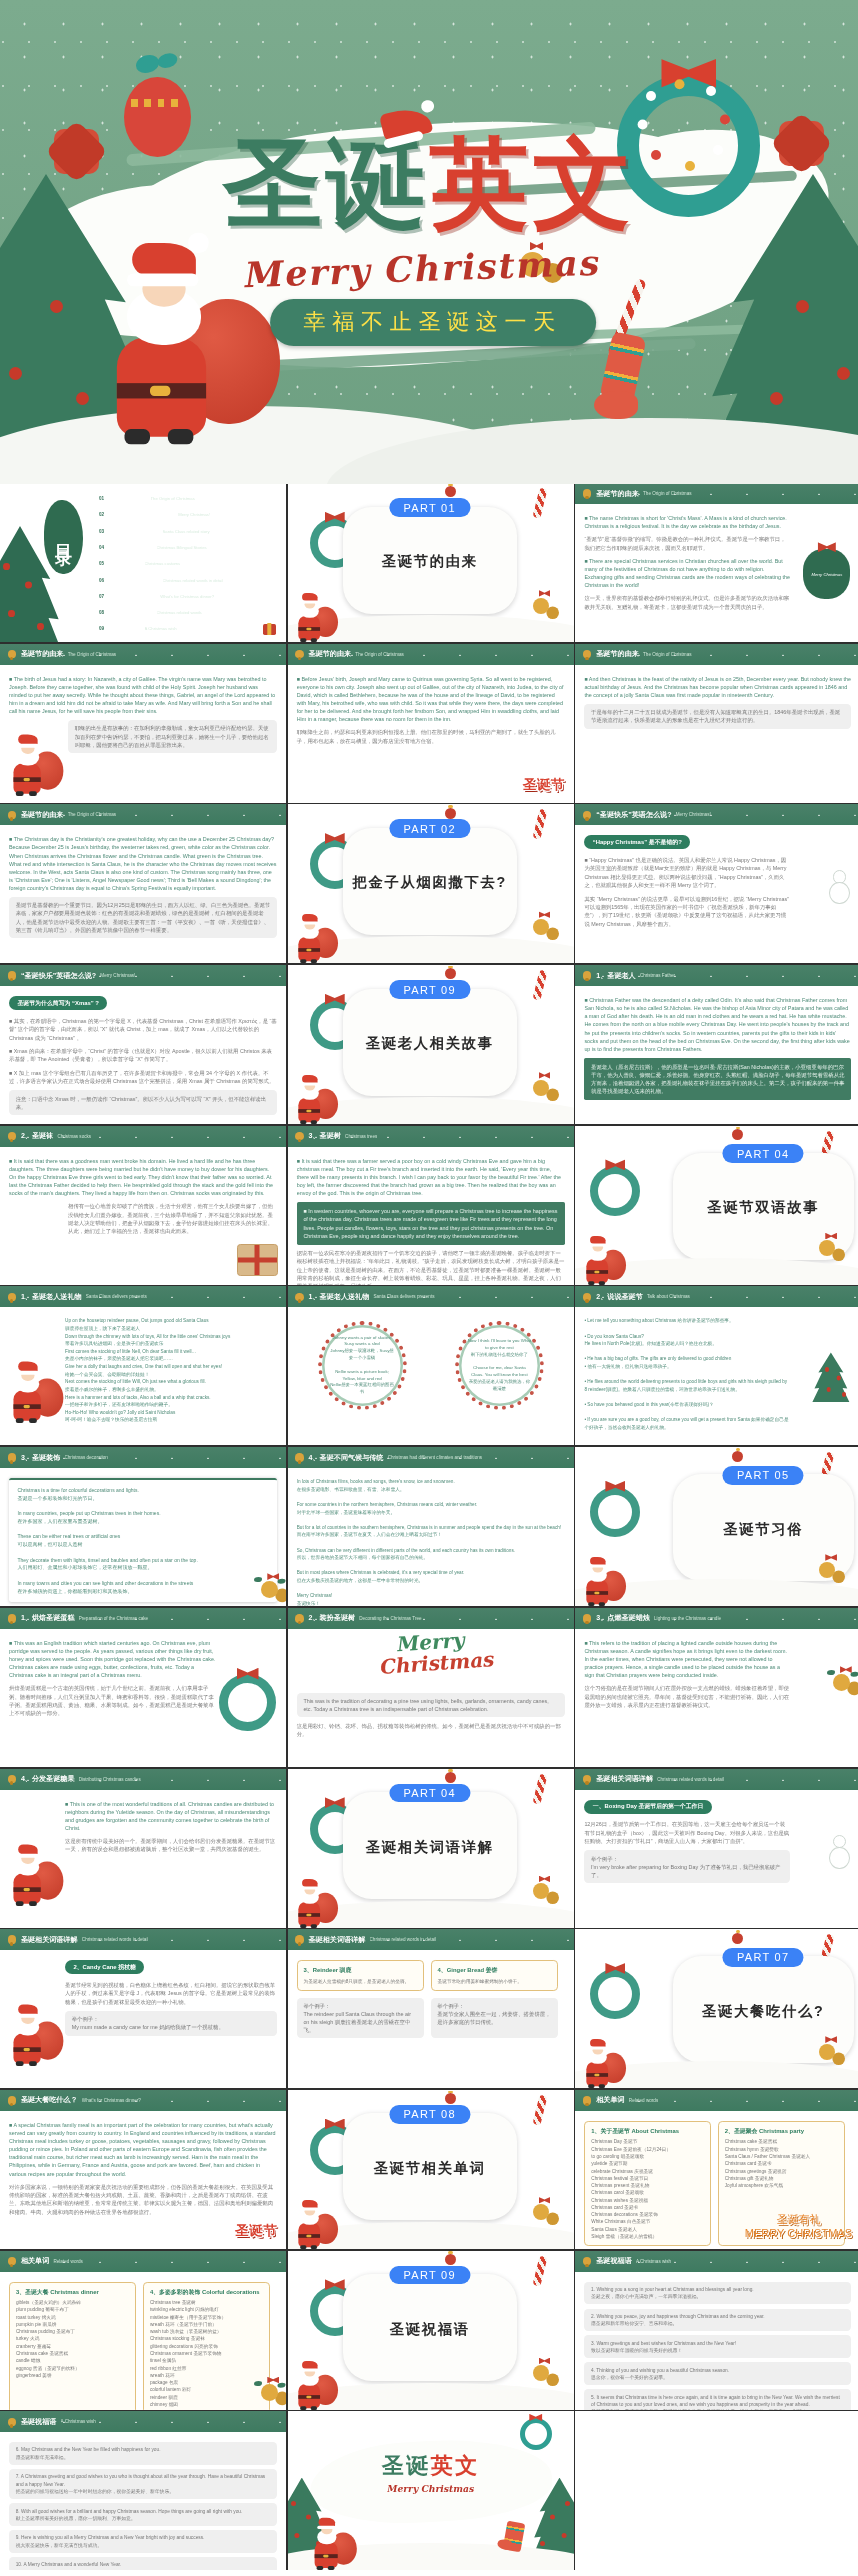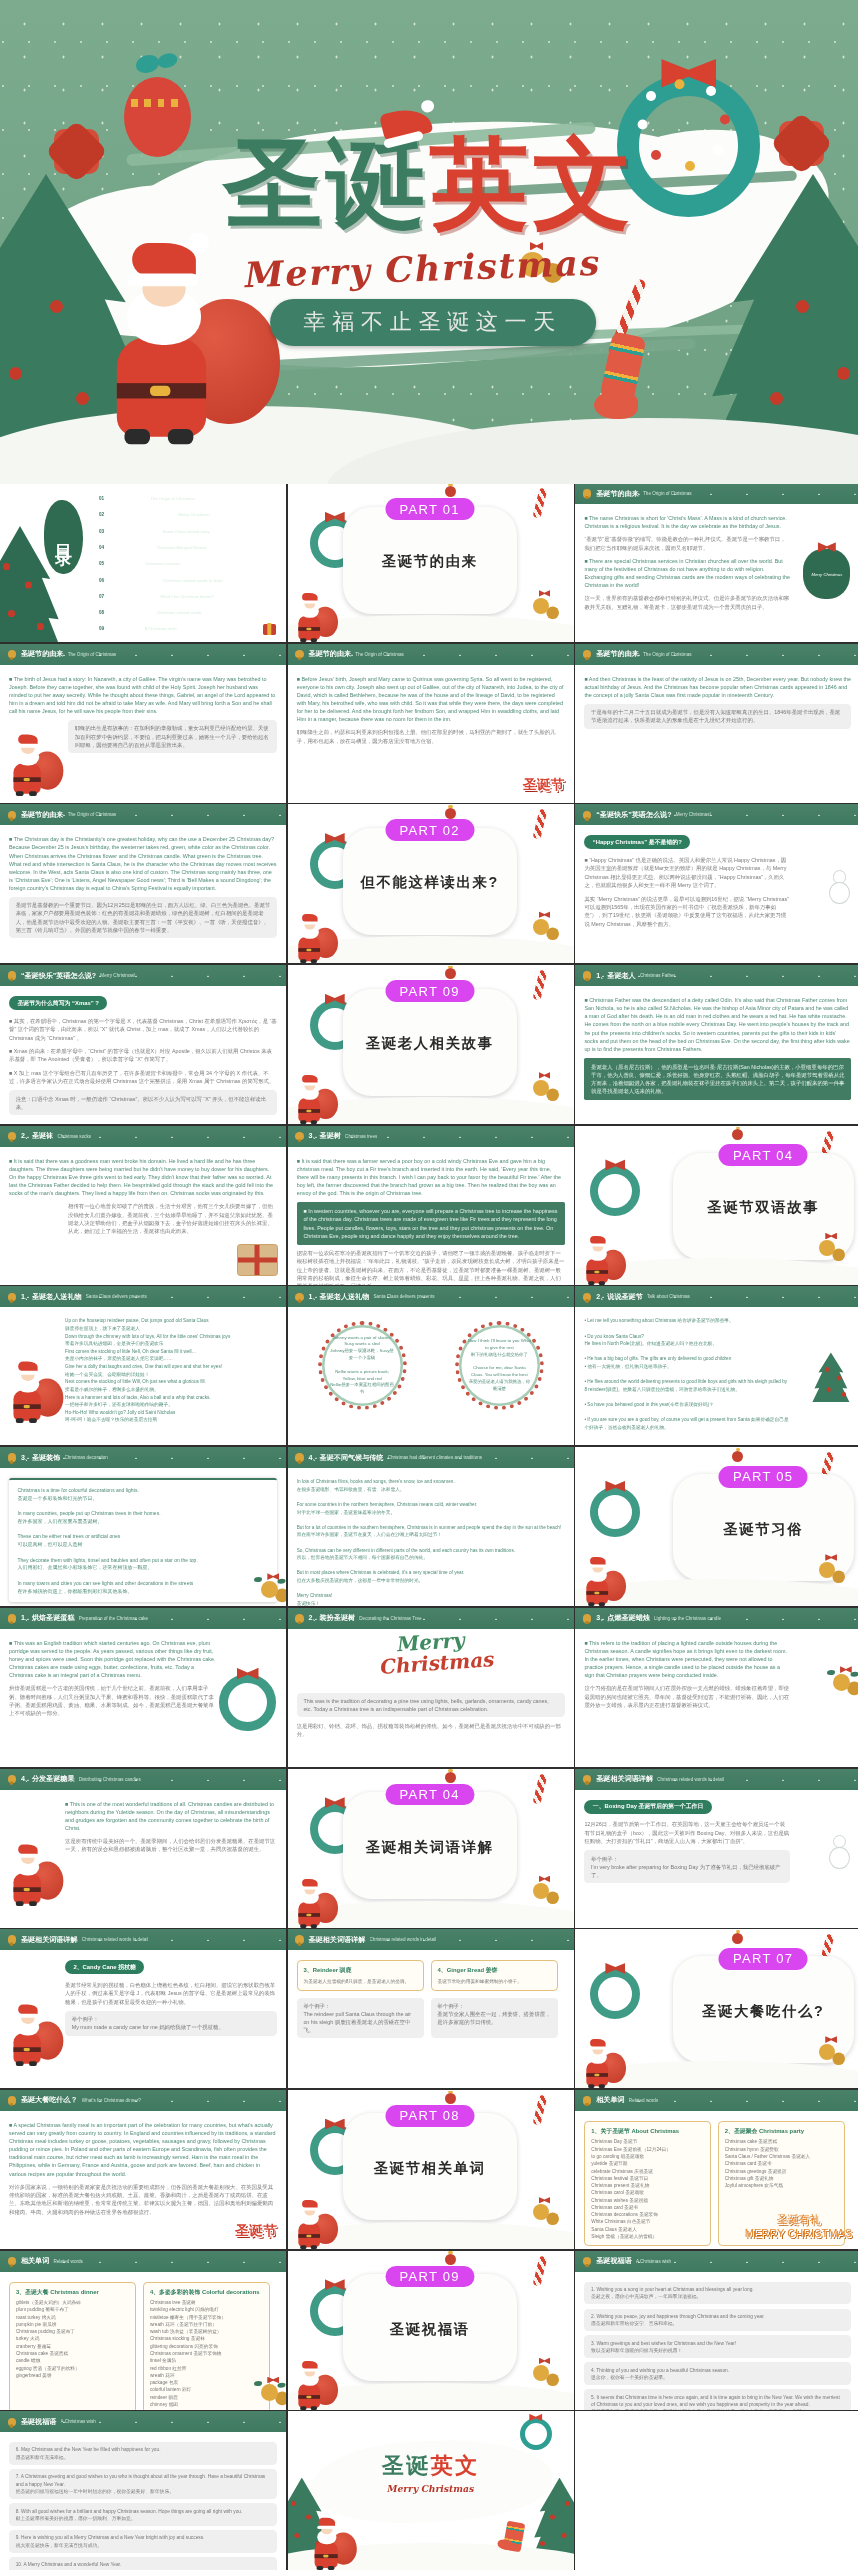--- a/index.html
+++ b/index.html
@@ -27,21 +27,21 @@
   .cv-title{position:absolute;top:134px;left:50%;transform:translateX(-50%);z-index:5;white-space:nowrap;
     font-weight:bold;font-size:99px;letter-spacing:4.2px;line-height:1;}
   .cv-title .tg{color:#3c7c61;text-shadow:2.5px 2.5px 0 rgba(32,80,58,.35);}
   .cv-title .tr{color:#d8402f;text-shadow:2.5px 2.5px 0 rgba(140,30,16,.35);}
   .c-hat{position:absolute;top:-25px;left:158px;width:49px;height:28.5px;background:#d8402f;
     border-radius:6.7px 75% 5px 8.4px;transform:rotate(-14deg);z-index:6;}
   .c-hat::before{content:"";position:absolute;bottom:-5px;left:-2.5px;width:40px;height:8.4px;background:#fff;border-radius:5px;}
   .c-hat::after{content:"";position:absolute;right:-6.7px;top:-3.4px;width:12.6px;height:12.6px;background:#fff;border-radius:50%;}
   .cv-script{position:absolute;top:248px;left:50%;transform:translateX(-52%) rotate(-2deg);z-index:6;
     font-family:"DejaVu Serif","Liberation Serif",serif;font-style:italic;font-weight:bold;font-size:35px;color:#b8352a;letter-spacing:1.7px;}
-  .cv-banner{position:absolute;top:299px;left:50%;transform:translateX(-49%);z-index:6;background:#3e8067;color:#e5e5e5;
+  .cv-banner{position:absolute;top:299px;left:50%;transform:translateX(-49%);z-index:6;background:#3e8067;color:#fde047;
     font-size:22px;letter-spacing:6.7px;padding:8.4px 34px;border-radius:25px;box-shadow:0 1.7px 4.2px rgba(0,0,0,.25);}
   .cv-flower{position:absolute;width:55px;height:55px;z-index:2;}
   .cv-flower::before,.cv-flower::after{content:"";position:absolute;inset:5px;background:#d44d38;border-radius:22%;}
   .cv-flower::after{transform:rotate(45deg);background:#c13a28;}
   .cv-flower.l{left:49px;top:124px;}
   .cv-flower.r{right:30px;top:116px;}
   .cv-bauble{position:absolute;left:124px;top:77px;width:67px;height:80px;z-index:2;background:#d8463a;border-radius:50%;}
   .cv-bauble::before{content:"";position:absolute;top:-22px;left:11.7px;width:23.5px;height:18.4px;background:#2f9e92;border-radius:60% 40% 60% 40%;
     box-shadow:20px -3.4px 0 -1.7px #2f9e92;}
   .cv-bauble::after{content:"";position:absolute;top:22px;left:6.7px;width:54px;height:7.5px;background:repeating-linear-gradient(90deg,#e8b23c 0 6.7px,#d8463a 6.7px 13.4px);}
@@ -149,21 +149,21 @@
     box-shadow:11.7px 8.4px 0 #c63a2a,1.7px 20px 0 #c63a2a,17px 25px 0 #c63a2a;}
   .art-snowman{width:23.5px;height:34px;}
   .art-snowman::before{content:"";position:absolute;top:0;left:5.9px;width:11.7px;height:11.7px;background:#fff;border:0.8px solid #cfd8d2;border-radius:50%;}
   .art-snowman::after{content:"";position:absolute;bottom:0;left:2.5px;width:18.4px;height:20px;background:#fff;border:0.8px solid #cfd8d2;border-radius:50%;}
   .art-giftcard{width:39px;height:30px;background:#d9b98a;border:1.7px solid #c7a06a;border-radius:3.4px;}
   .art-giftcard::before{content:"";position:absolute;left:50%;top:0;bottom:0;width:5px;transform:translateX(-50%);background:#c6402f;}
   .art-giftcard::after{content:"";position:absolute;top:50%;left:0;right:0;height:5px;transform:translateY(-50%);background:#c6402f;}
   
   .p-blob{position:absolute;left:55px;top:23.5px;width:174px;height:107px;background:#fdfdfb;border-radius:28.5px;z-index:2;box-shadow:0 1.7px 5px rgba(0,0,0,.16);}
   .vr .p-blob{left:auto;right:6.7px;top:27px;width:181px;height:107px;}
-  .p-pill{position:absolute;top:-8.4px;left:50%;transform:translateX(-50%);background:#d946ef;color:#fff;font-size:13px;
+  .p-pill{position:absolute;top:-8.4px;left:50%;transform:translateX(-50%);background:#3b82f6;color:#fff;font-size:11px;
     letter-spacing:1.3px;padding:3.4px 14.3px;border-radius:11px;white-space:nowrap;}
   .p-title{position:absolute;top:50%;left:5px;right:5px;transform:translateY(-42%);text-align:center;
     font-size:14.3px;font-weight:bold;color:#2a2a2a;letter-spacing:1.7px;white-space:nowrap;}
   .p-wreath{position:absolute;left:22px;top:35px;width:34px;height:34px;border:8.4px solid #3f9a86;border-radius:50%;z-index:1;}
   .p-wreath::before{content:"";position:absolute;top:-14.3px;left:50%;transform:translateX(-50%);width:20px;height:11px;background:#c6402f;
     clip-path:polygon(0 0,50% 38%,100% 0,100% 100%,50% 62%,0 100%);}
   .vr .p-wreath{left:15px;top:40px;}
   .p-cane{position:absolute;right:30px;top:5px;width:7.5px;height:30px;border-radius:4.2px;z-index:1;transform:rotate(14deg);
     background:repeating-linear-gradient(45deg,#d8402f 0 3.4px,#f6f2ec 3.4px 6.7px);}
   .p-ball{position:absolute;left:55%;top:3.4px;width:11px;height:11px;border-radius:50%;background:#c6402f;z-index:1;}
@@ -388,21 +388,21 @@
           <div class="b-en">■ The Christmas day is the Christianity's one greatest holiday, why can the use a December 25 Christmas day? Because December 25 is Jesus's birthday, the westerner takes red, green, white color as the Christmas color. When Christmas arrives the Christmas flower and the Christmas candle. What green is the Christmas tree. What red and white intersection is Santa Claus, he is the character who the Christmas day moves most receives welcome. In the West, acts Santa Claus is also one kind of custom. The Christmas song mainly has three, one is 'Christmas Eve'; One is 'Listens, Angel Newspaper Good news'; Third is 'Bell Makes a sound Dingdong'; the foreign country's Christmas day is equal to China's Spring Festival is equally important.</div>
           <div class="b-note">圣诞节是基督教的一个重要节日。因为12月25日是耶稣的生日，西方人以红、绿、白三色为圣诞色。圣诞节来临，家家户户都要用圣诞色装饰：红色的有圣诞花和圣诞蜡烛，绿色的是圣诞树，红白相间的是圣诞老人，他是圣诞节活动中最受欢迎的人物。圣诞歌主要有三首：一首《平安夜》、一首《听，天使报佳音》、第三首《铃儿响叮当》。外国的圣诞节就像中国的春节一样重要。</div>
         </div>
       </div>
       <div class="cell green">
         <div class="p-wreath"></div>
         <div class="p-cane"></div>
         <div class="p-ball"></div>
         <div class="p-blob">
           <div class="p-pill">PART 02</div>
-          <div class="p-title">但不能这样读出来?</div>
+          <div class="p-title">把金子从烟囱撒下去?</div>
         </div>
         <div class="p-snow"></div>
         <div class="p-santa santa">
           <span class="s-sack"></span>
           <span class="s-body"></span>
           <span class="s-belt"></span>
           <span class="s-beard"></span>
           <span class="s-face"></span>
           <span class="s-hat"></span>
         </div>

